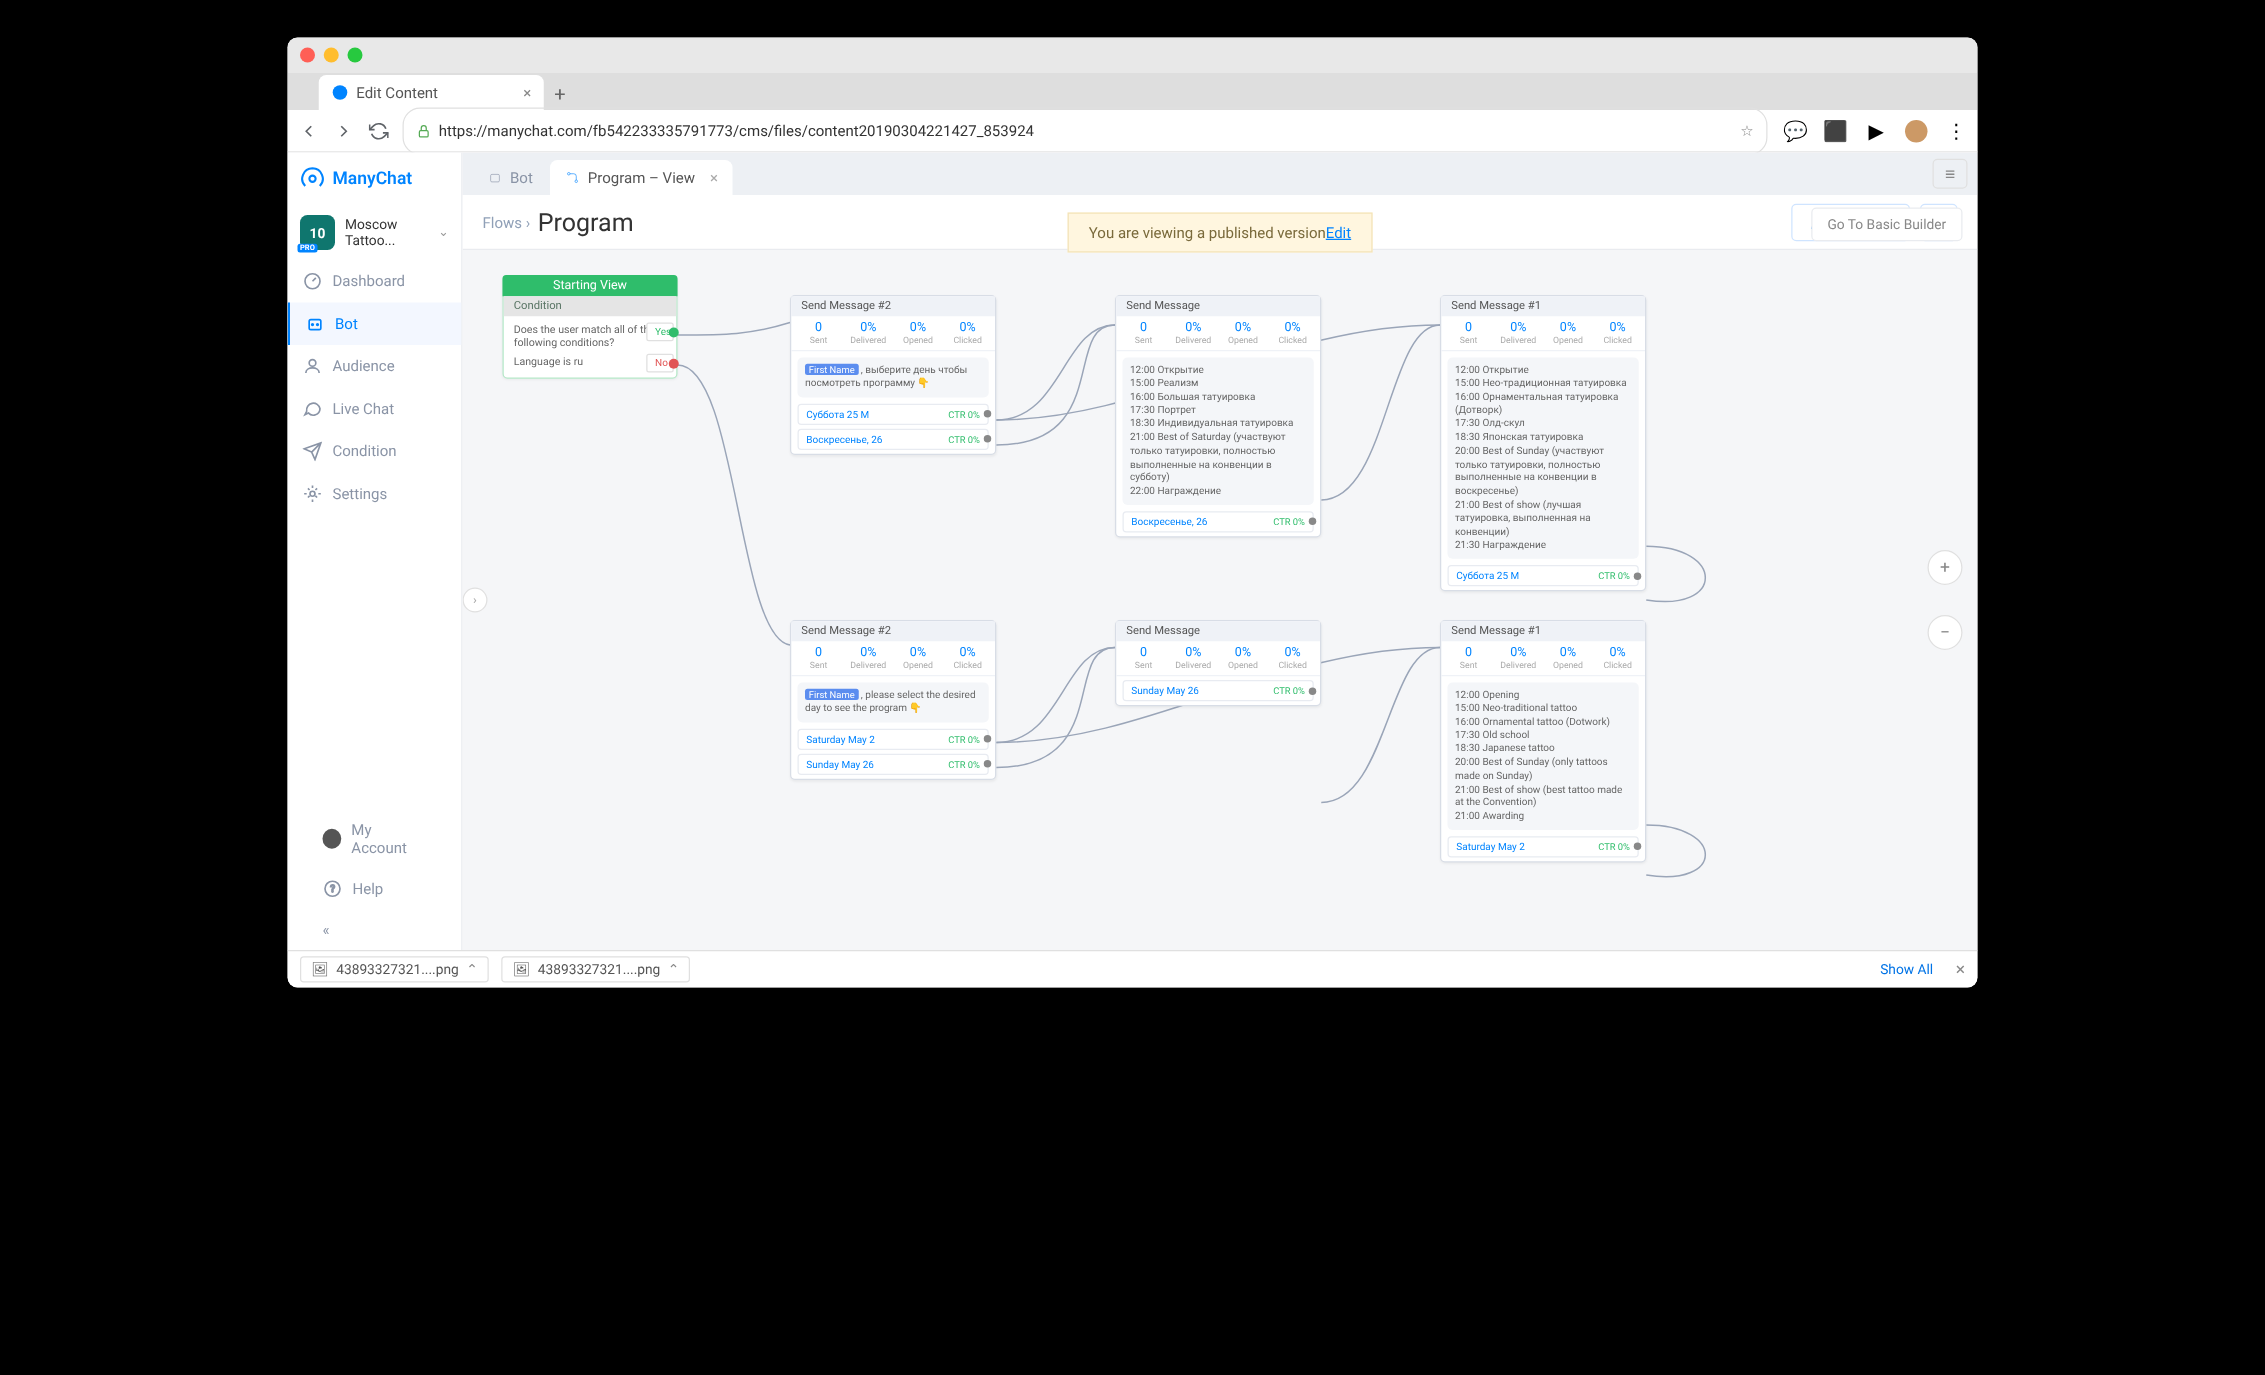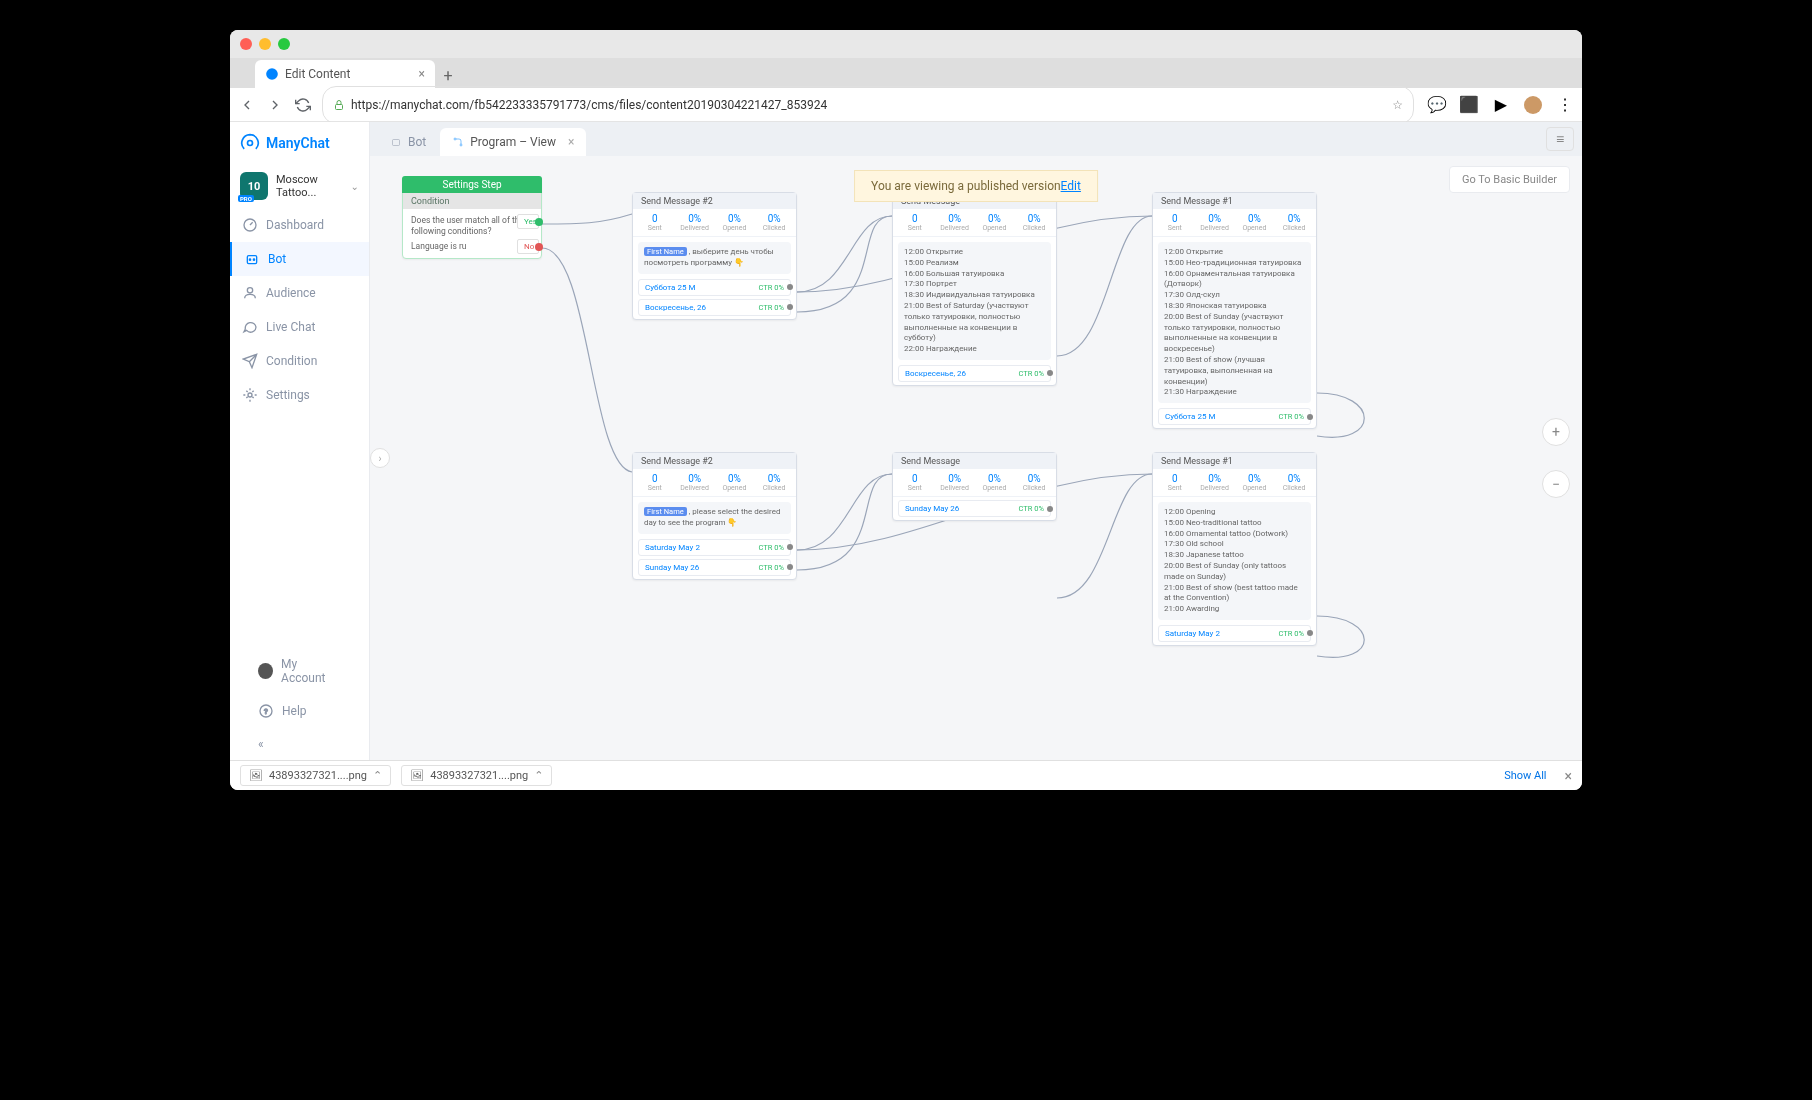--- a/index.html
+++ b/index.html
@@ -222,20 +222,33 @@
             <svg width="12" height="12" viewBox="0 0 24 24" fill="none" stroke="#0084ff">
               <circle cx="6" cy="6" r="2"></circle>
               <circle cx="18" cy="18" r="2"></circle>
               <path d="M8 6h6a4 4 0 014 4v6"></path>
             </svg>
             <span>Program – View</span>
             <span class="close">×</span>
           </div>
         <div class="ham">≡</div>
       </div>
+      <div class="header">
+        <span class="crumb"><span>Flows</span> ›</span>
+        <span class="title">Program</span>
+        <div class="hdr-actions">
+          <button class="btn">
+              <svg width="12" height="12" viewBox="0 0 24 24" fill="none" stroke="currentColor" stroke-width="2">
+                <path d="M3 21l3-1 11-11-2-2L4 18l-1 3zM15 6l2 2"></path>
+              </svg>
+              <span>Edit Flow</span>
+            </button>
+          <button class="btn btn-menu">⋮</button>
+        </div>
+      </div>
       <div class="banner">
         <span>You are viewing a published version</span>
         <a>Edit</a>
       </div>
       <div class="goto">Go To Basic Builder</div>
 
       <div class="canvas">
         <div class="collapse-handle">›</div>
         <div class="zoom">
           <div>+</div>
@@ -253,21 +266,21 @@
             <path d="M427 394 C 480 394, 480 318, 522 318"></path>
             <path d="M427 414 C 520 414, 480 318, 522 318"></path>
             <path d="M687 442 C 740 442, 740 318, 782 318"></path>
             <path d="M427 394 C 550 394, 650 318, 782 318"></path>
             <path d="M947 237 C 1010 237, 1010 290, 947 280"></path>
             <path d="M947 460 C 1010 460, 1010 510, 947 500"></path>
           </g>
         </svg>
 
         <div class="node start">
-          <div class="start-head">Settings Step</div>
+          <div class="start-head">Starting View</div>
           <div class="start-sub">Condition</div>
           <div class="start-body">
             <div>Does the user match all of the following conditions?</div>
             <div style="margin-top:4px">Language is ru</div>
           </div>
           <div class="start-btns" style="position:absolute;right:-1px;top:34px;width:28px">
             <div class="start-btn yes"><span>Yes</span><span class="port g"></span></div>
             <div class="start-btn no" style="margin-top:8px"><span>No</span><span class="port r"></span></div>
           </div>
         </div>

